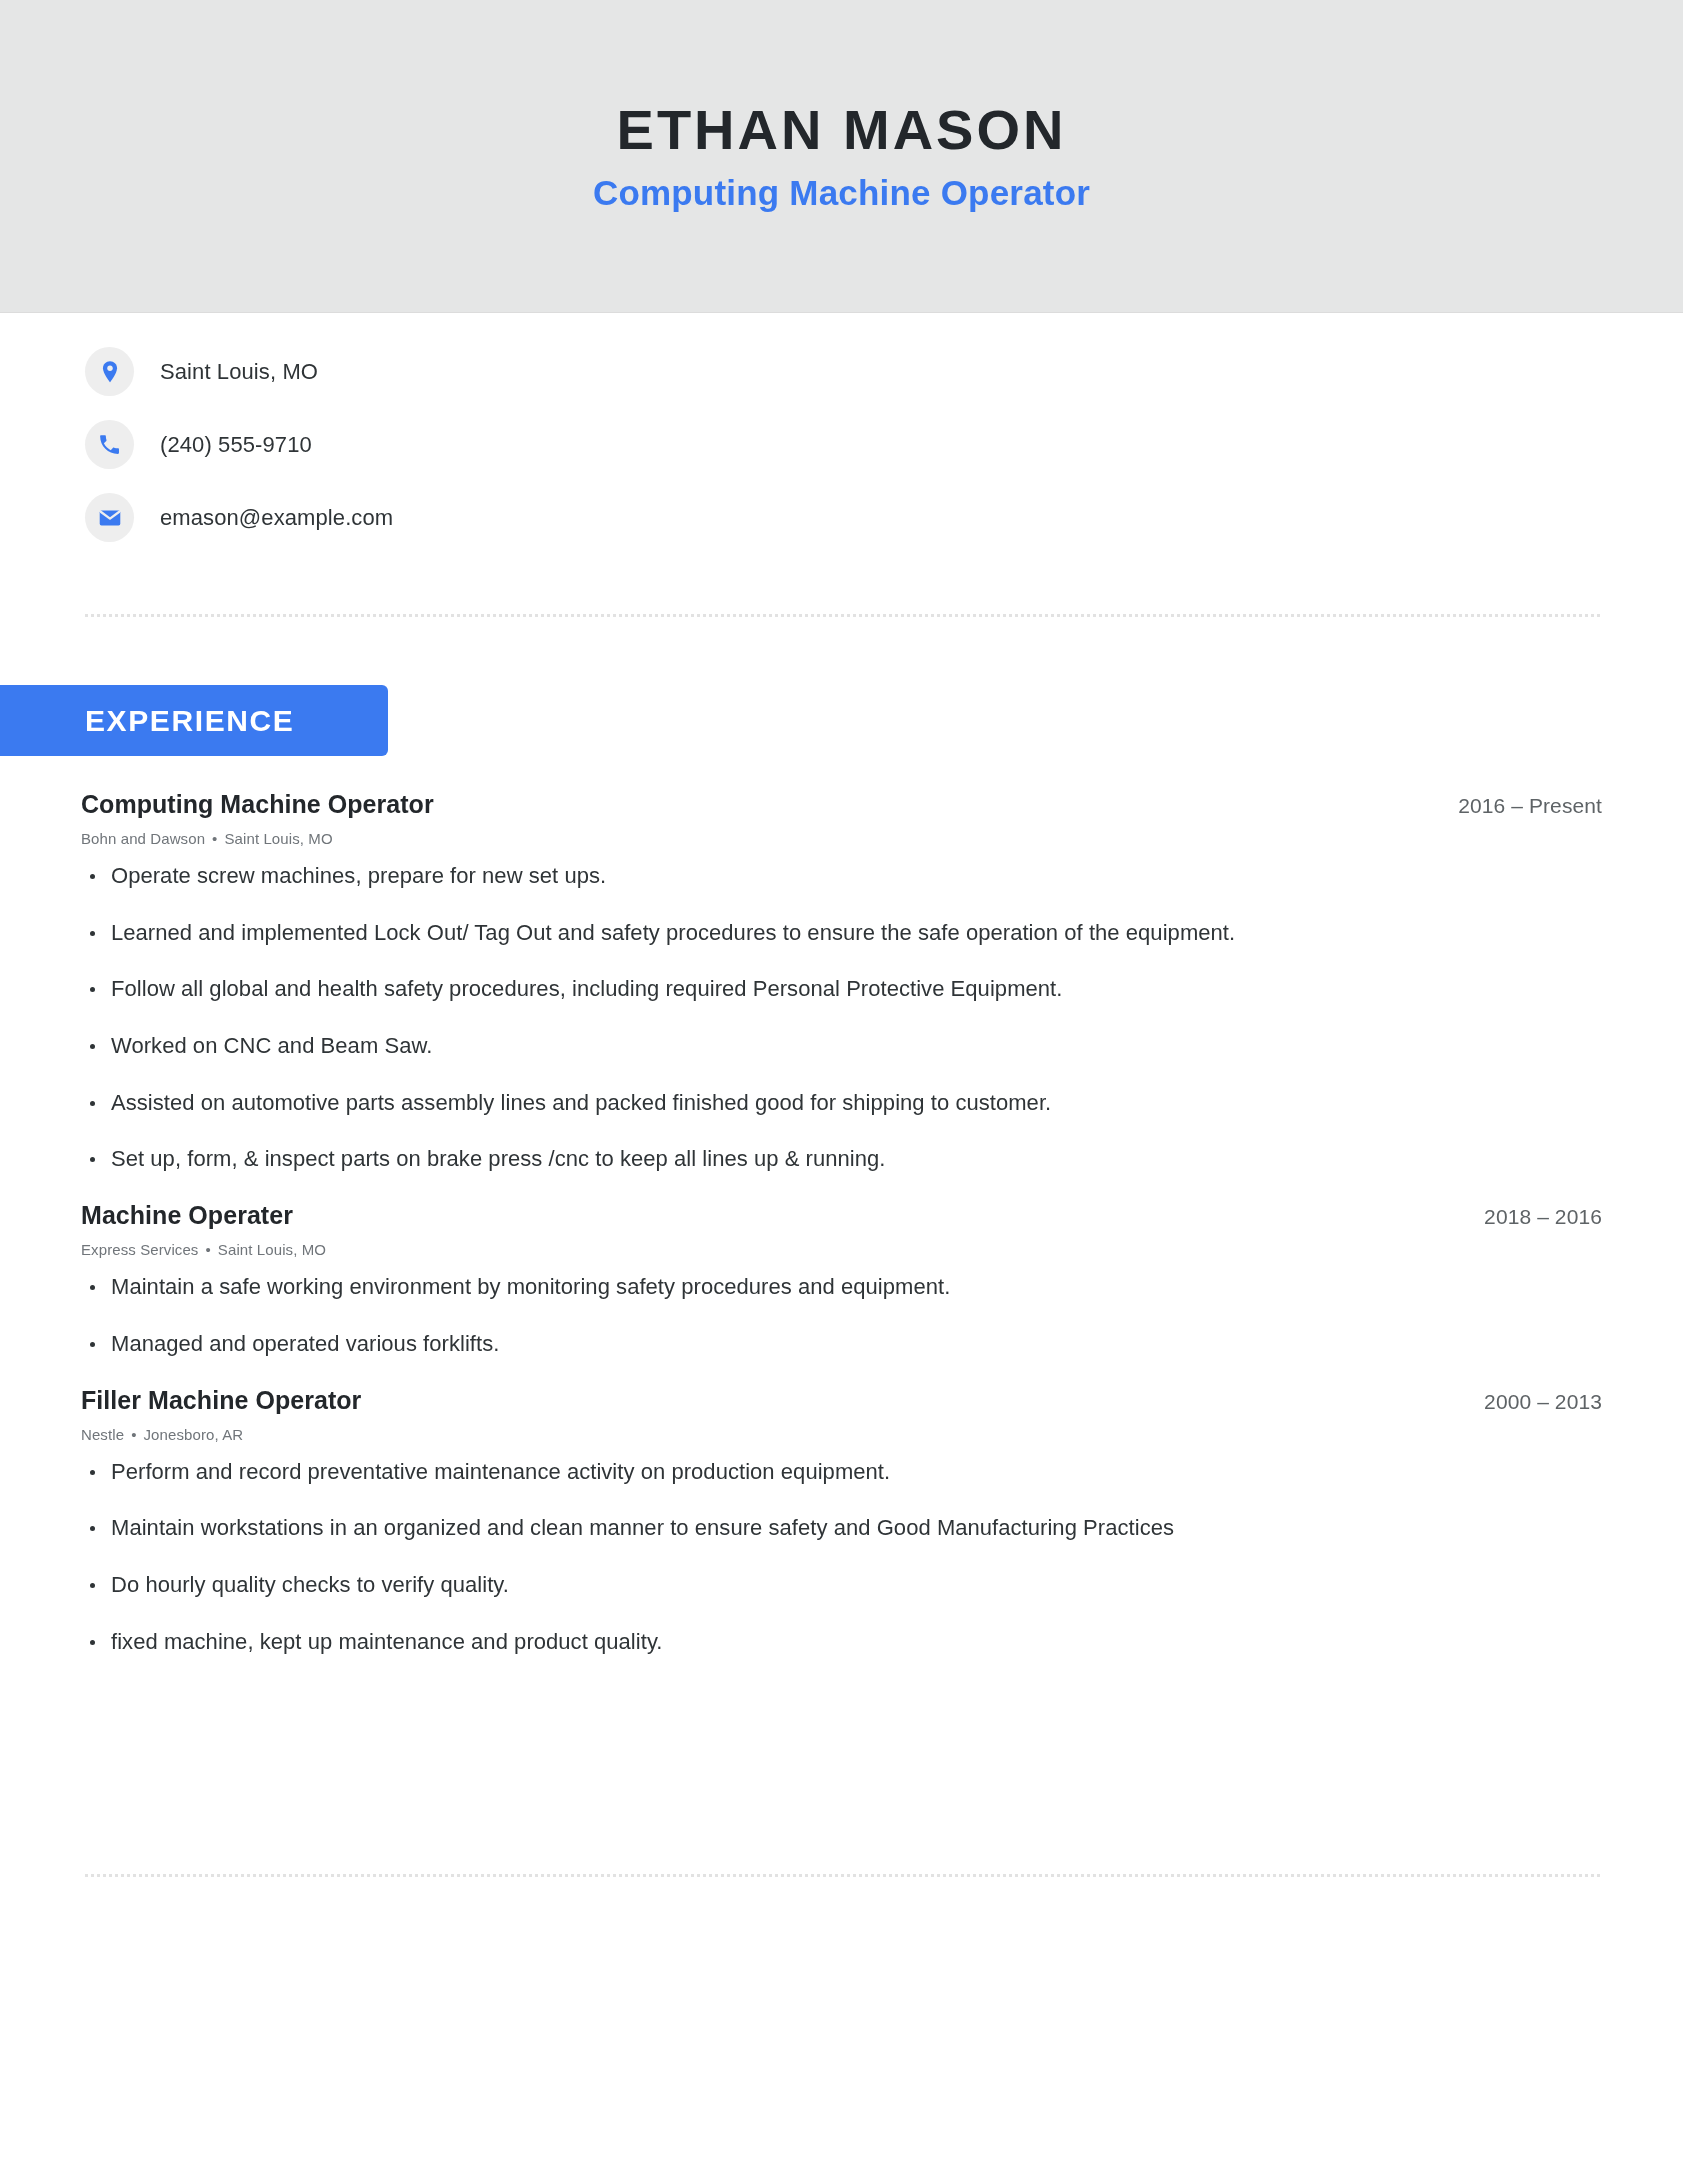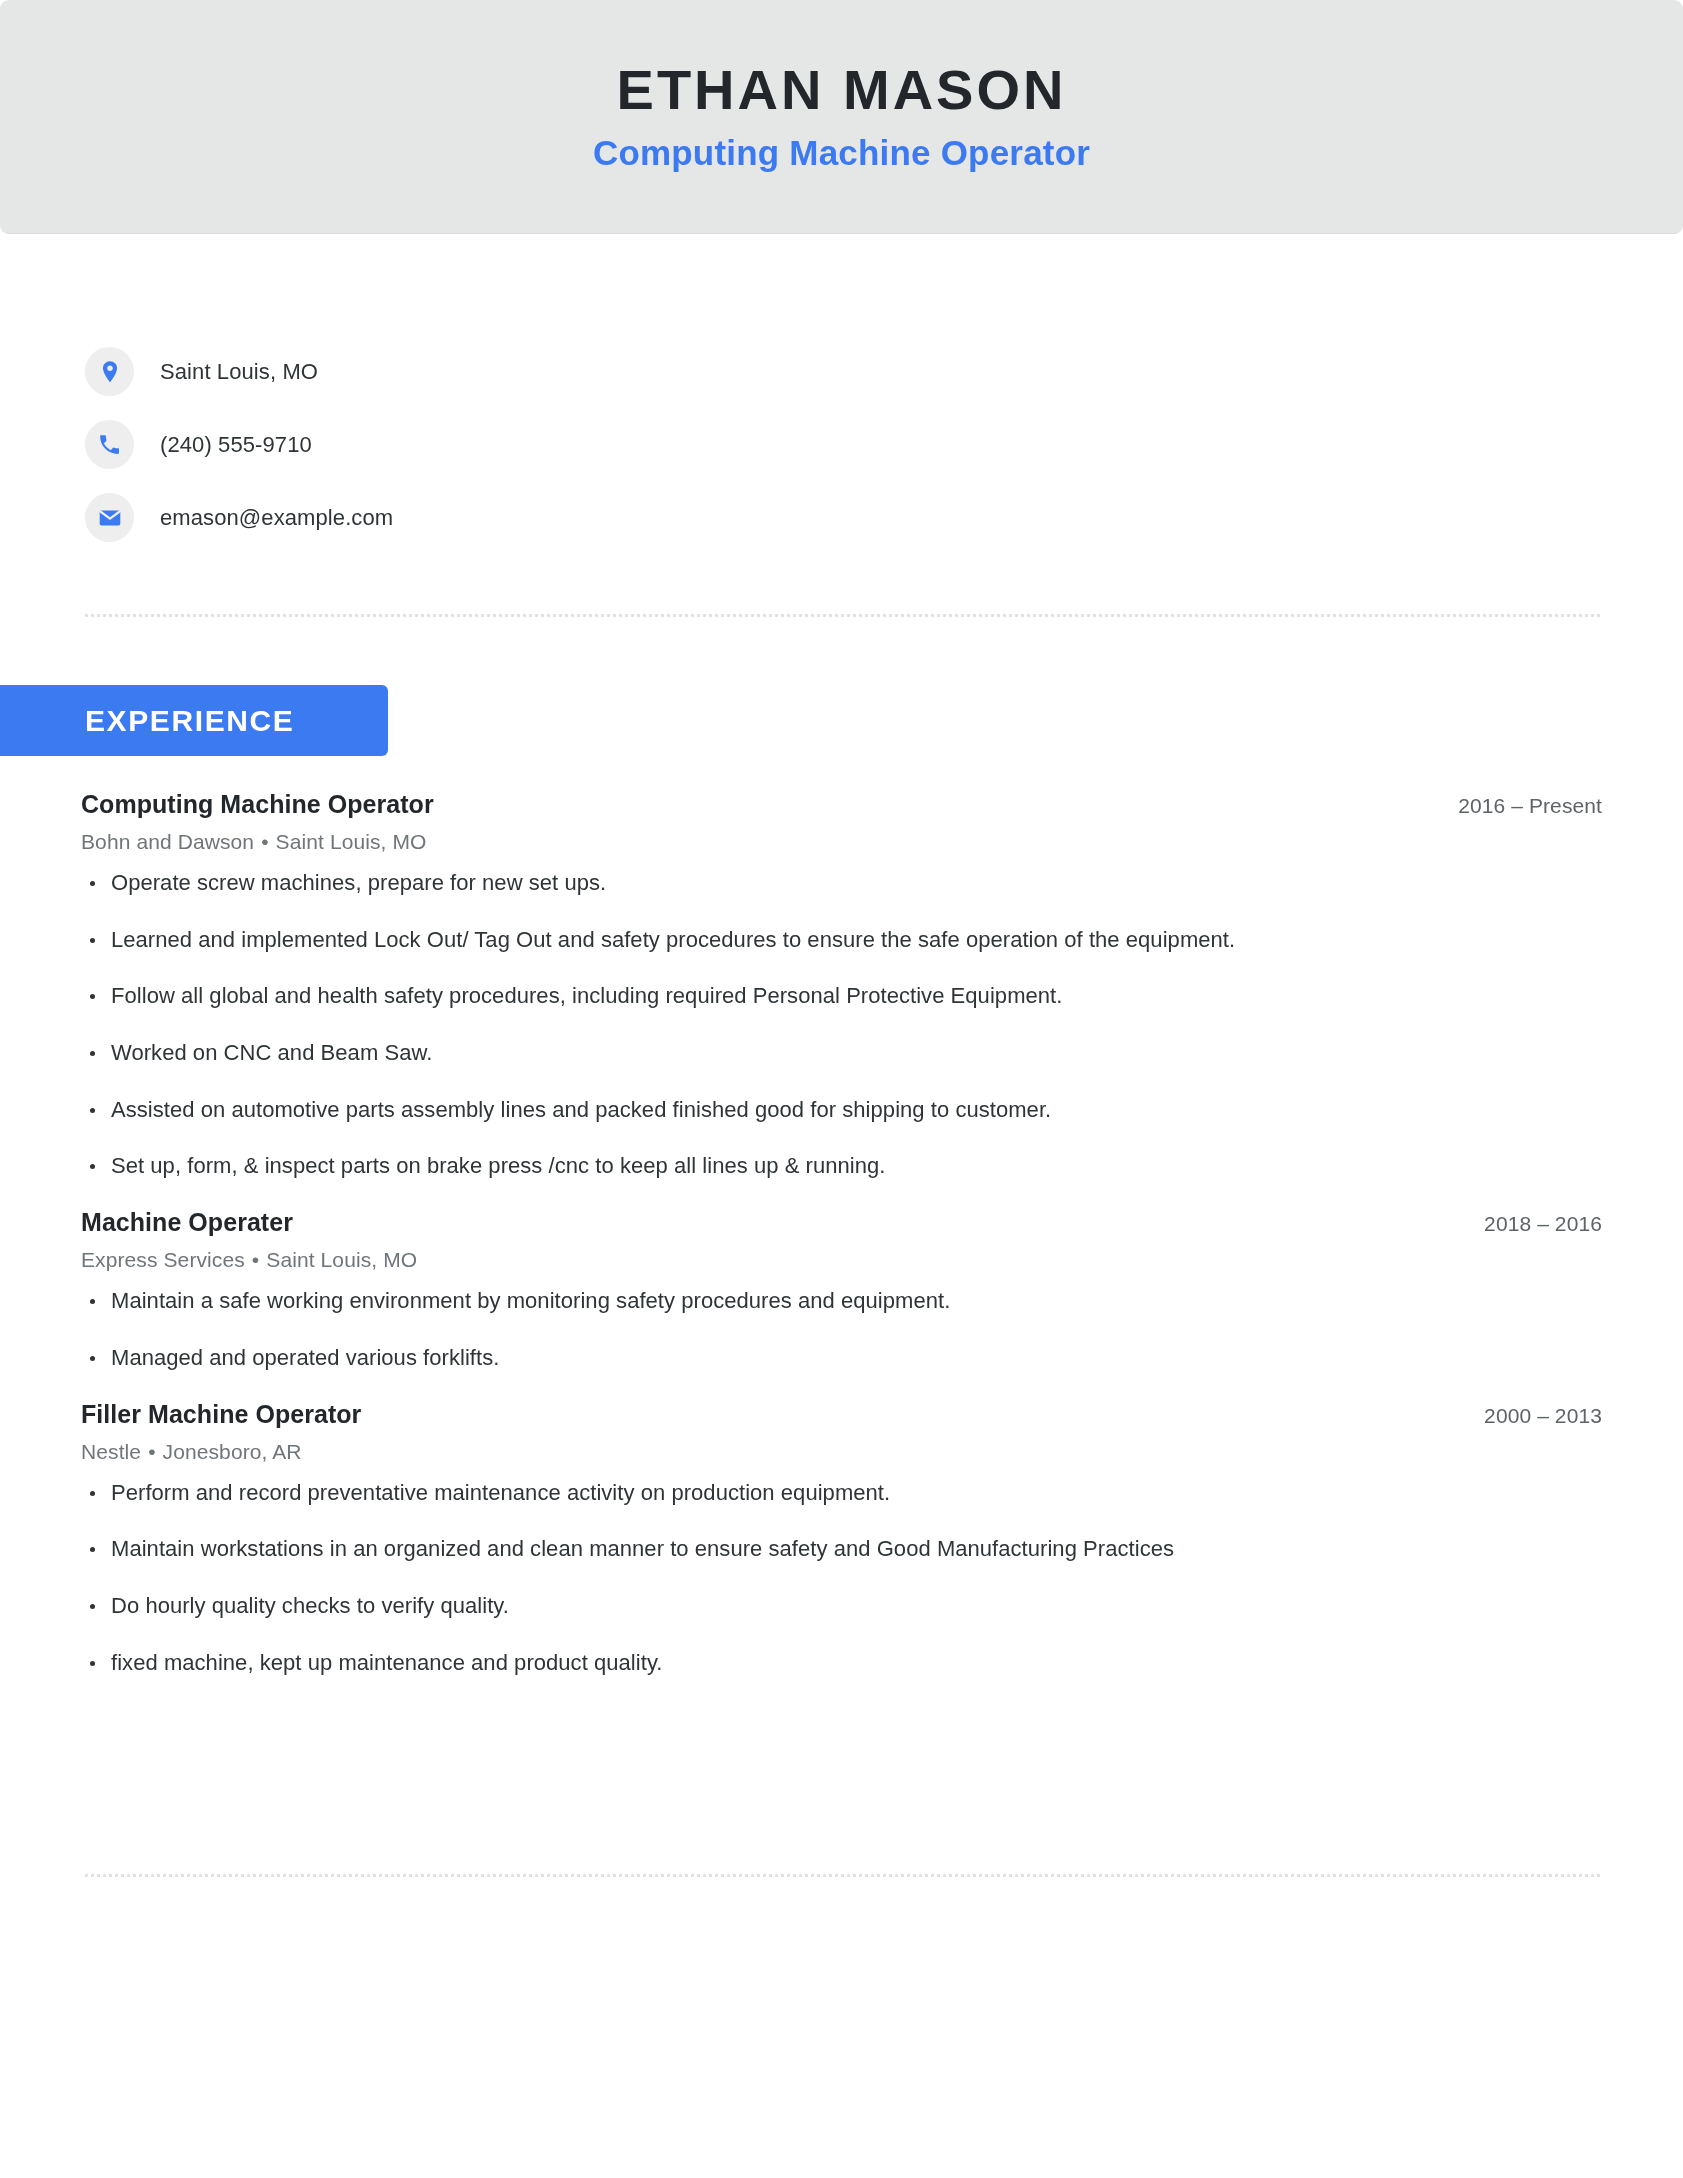--- a/index.html
+++ b/index.html
@@ -19,28 +19,27 @@
     background: #ffffff;
     overflow: hidden;
   }
 
   
   .header-band {
     position: absolute;
     left: 0;
     top: 0;
     width: 1683px;
-    height: 234px;
+    height: 313px;
     background: #e5e6e6;
     border-bottom: 1px solid #dcdcdc;
     display: flex;
     flex-direction: column;
     align-items: center;
     justify-content: center;
-    border-radius: 9px;
   }
 
   .full-name {
     font-size: 56px;
     font-weight: bold;
     letter-spacing: 3px;
     color: #23272b;
     line-height: 1.08;
     text-transform: uppercase;
   }
@@ -151,21 +150,21 @@
     font-size: 21px;
     color: #5e6366;
     letter-spacing: 0.1px;
     white-space: nowrap;
     padding-right: 4px;
     text-align: right;
   }
 
   .job-meta {
     margin-top: 11px;
-    font-size: 21px;
+    font-size: 15px;
     color: #70757a;
     letter-spacing: 0.1px;
   }
 
   .job-meta .sep { padding: 0 7px; }
 
   .bullets {
     list-style: none;
     margin: 14px 0 0 0;
     padding: 0;

